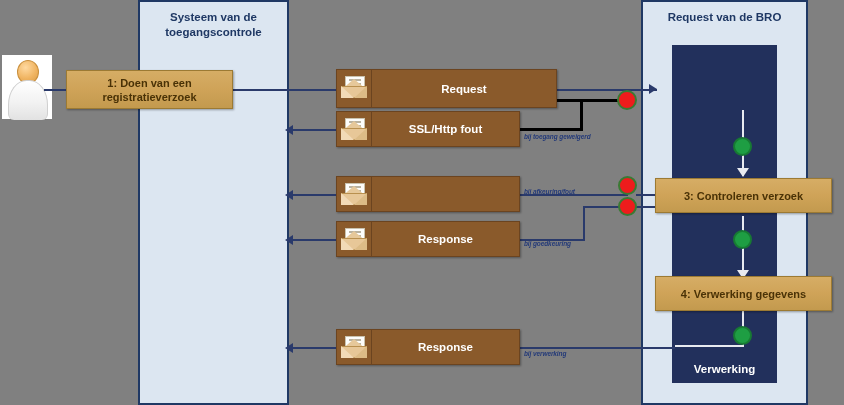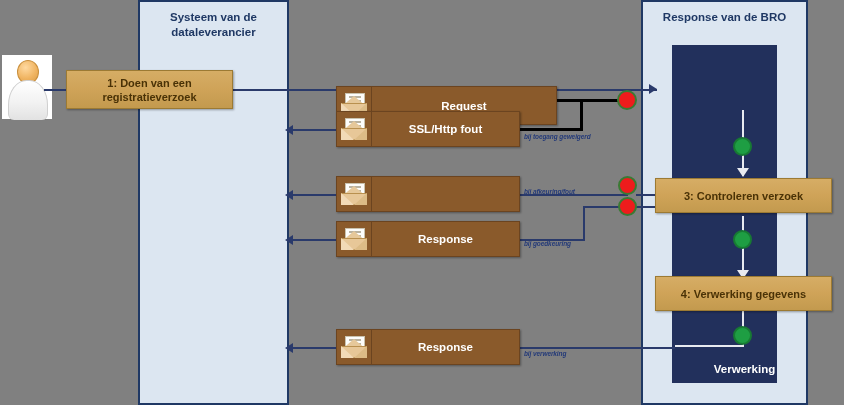--- a/index.html
+++ b/index.html
@@ -203,31 +203,31 @@
     letter-spacing:-.1px;
   }
 </style>
 </head>
 <body>
 
 <div id="canvas">
 
   <div class="lane" style="left:138px;top:0px;width:151px;height:405px;">
     <div class="lane-title" style="top:8px;">Systeem van de</div>
-    <div class="lane-title" style="top:23px;">dataleverancier</div>
+    <div class="lane-title" style="top:23px;">toegangscontrole</div>
   </div>
 
   <div class="lane" style="left:641px;top:0px;width:167px;height:405px;">
-    <div class="lane-title" style="top:8px;">Response van de BRO</div>
+    <div class="lane-title" style="top:8px;">Request van de BRO</div>
   </div>
 
   <div class="navy-band" style="left:672px;top:45px;width:105px;height:338px;">
   </div>
   <div style="position:absolute;left:672px;top:363px;width:105px;text-align:center;
-              color:#ffffff;font-weight:bold;font-size:11.5px;padding-left:20px;">Verwerking</div>
+              color:#ffffff;font-weight:bold;font-size:11.5px;">Verwerking</div>
 
   <div class="actor" style="left:2px;top:55px;width:50px;height:64px;">
     <div class="actor-head" style="left:15px;top:5px;width:20px;height:22px;"></div>
     <div class="actor-body" style="left:6px;top:25px;width:38px;height:39px;"></div>
   </div>
 
   <div class="line line-h" style="left:44px;top:89px;width:22px;"></div>
 
   <div class="line line-h" style="left:232px;top:89px;width:104px;"></div>
 
@@ -284,21 +284,21 @@
 
 
   <div class="task" style="left:655px;top:178px;width:177px;height:35px;">
     <span>3:  Controleren verzoek</span>
   </div>
 
   <div class="task" style="left:655px;top:276px;width:177px;height:35px;">
     <span>4: Verwerking gegevens</span>
   </div>
 
-  <div class="msg" style="left:336px;top:86px;width:221px;height:39px;">
+  <div class="msg" style="left:336px;top:69px;width:221px;height:39px;">
     <div class="msg-icon">
       <div class="env">
         <div class="paper">
             <i></i>
             <i></i>
             <i></i>
             <i></i>
           </div>
         <div class="backflap"></div>
         <div class="body"></div>

